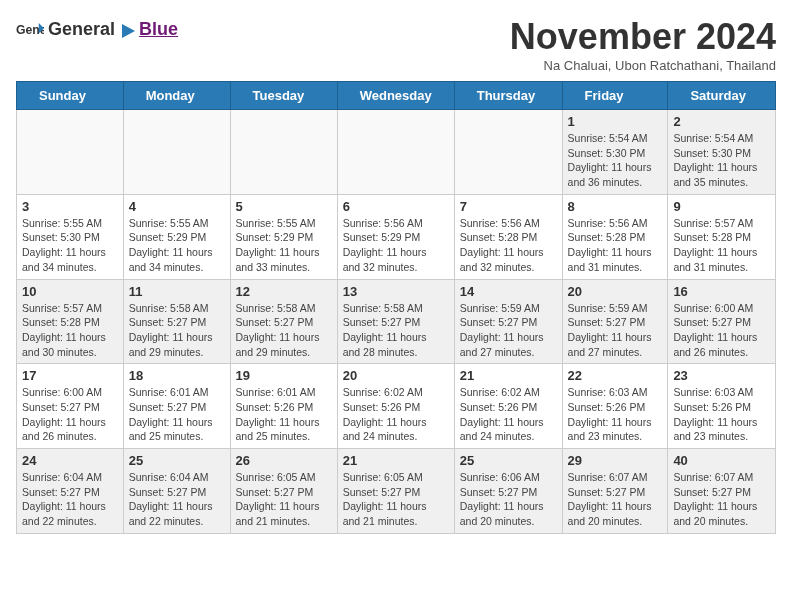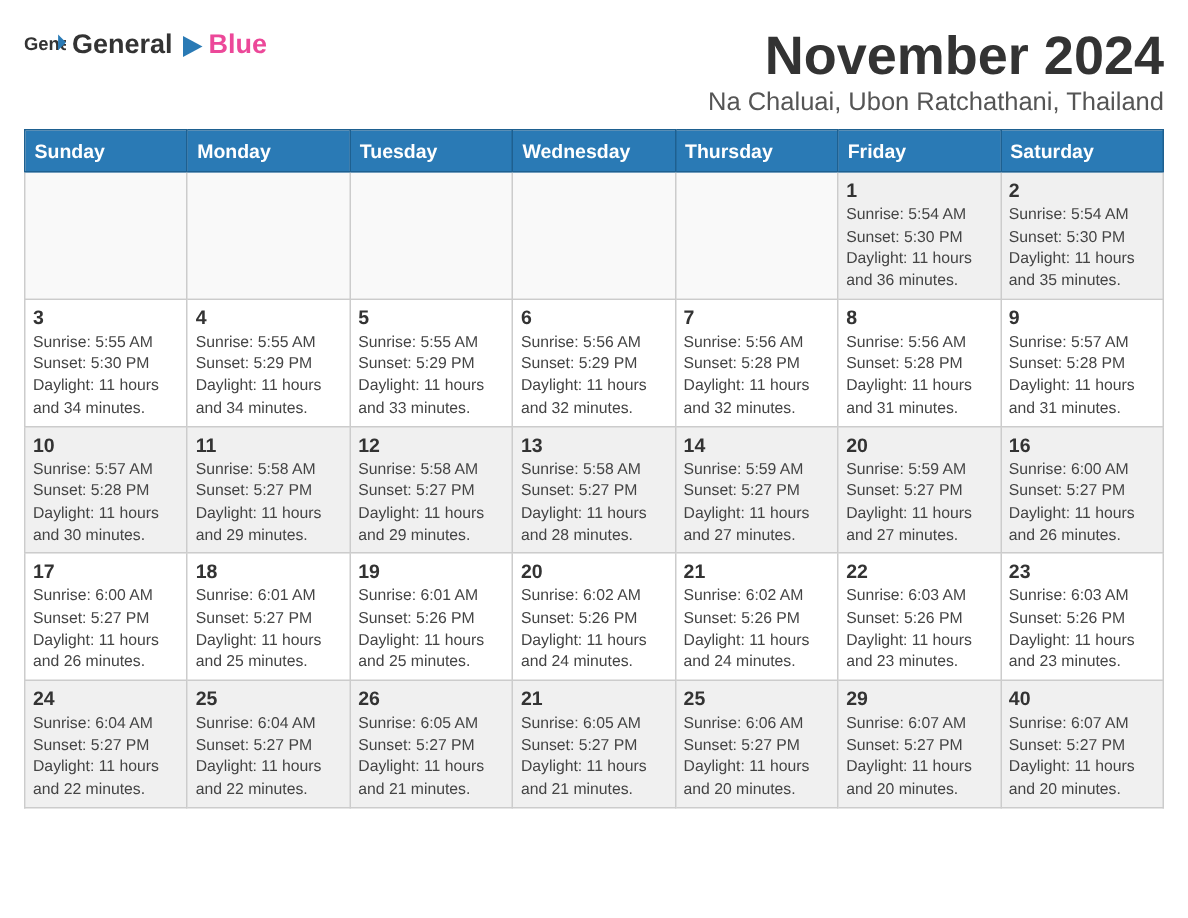--- a/index.html
+++ b/index.html
@@ -28,33 +28,33 @@
     .title-block {
       text-align: right;
       margin-left: 14px;
     }
     .month-title {
       font-size: 36px;
       font-weight: bold;
       color: #333;
     }
     .location-title {
-      font-size: 17px;
+      font-size: 13px;
       color: #555;
     }
     .calendar {
       width: 100%;
       border-collapse: collapse;
       border: 1px solid #ccc;
     }
     .calendar th {
       background-color: #2a7ab5;
       color: #fff;
       text-align: left;
-      padding: 6px 6px;
+      padding: 6px 22px;
       font-size: 13px;
       border: 1px solid #1e6090;
     }
     .calendar td {
       vertical-align: top;
       padding: 4px 5px;
       border: 1px solid #ccc;
       width: 14.28%;
       height: 82px;
       background: #fff;
@@ -86,21 +86,21 @@
 <div class="header">
   <div class="logo">
     <svg class="logo-icon" viewBox="0 0 32 32" xmlns="http://www.w3.org/2000/svg">
       <text x="0" y="20" font-size="14" font-weight="bold" fill="#333">General</text>
       <polygon points="26,8 32,14 26,20" fill="#2a7ab5"></polygon>
     </svg>
     <div>
       <div>
         <span style="font-size:18px;font-weight:bold;color:#333;">General</span><svg width="20" height="20" viewBox="0 0 20 20" style="vertical-align:middle;margin:0 2px;">
             <polygon points="5,3 18,10 5,17" fill="#2a7ab5"></polygon>
-          </svg><span style="font-size:18px;font-weight:bold;color:#ec4899;">Blue</span>
+          </svg><span style="font-size:18px;font-weight:bold;color:#701a75;text-decoration:underline;">Blue</span>
       </div>
     </div>
   </div>
   <div class="title-block">
     <div class="month-title">November 2024</div>
     <div class="location-title">Na Chaluai, Ubon Ratchathani, Thailand</div>
   </div>
 </div>
 
 <table class="calendar">

